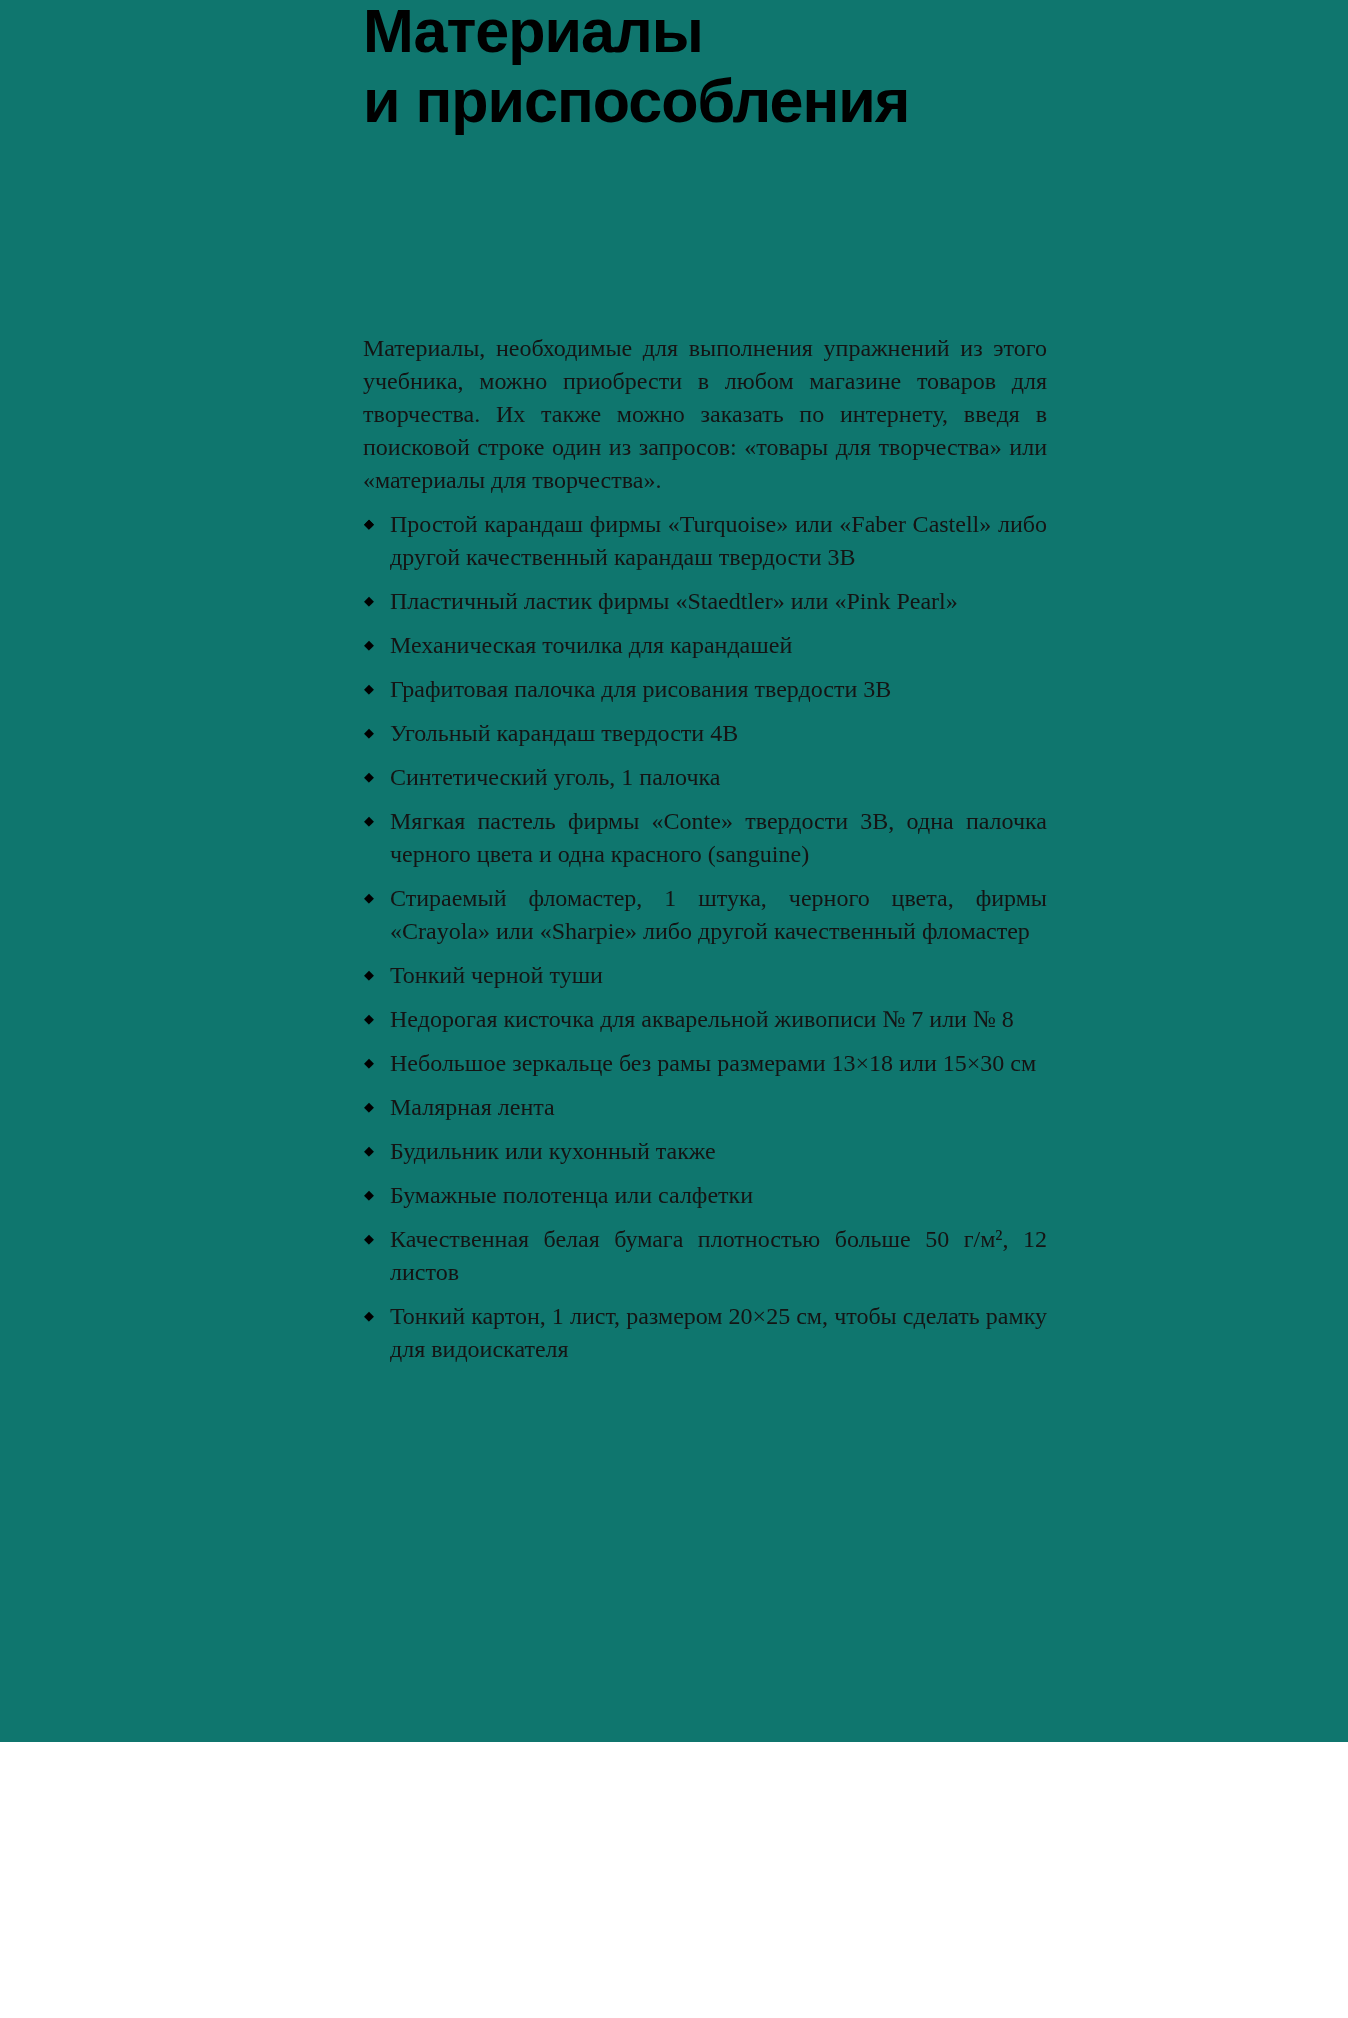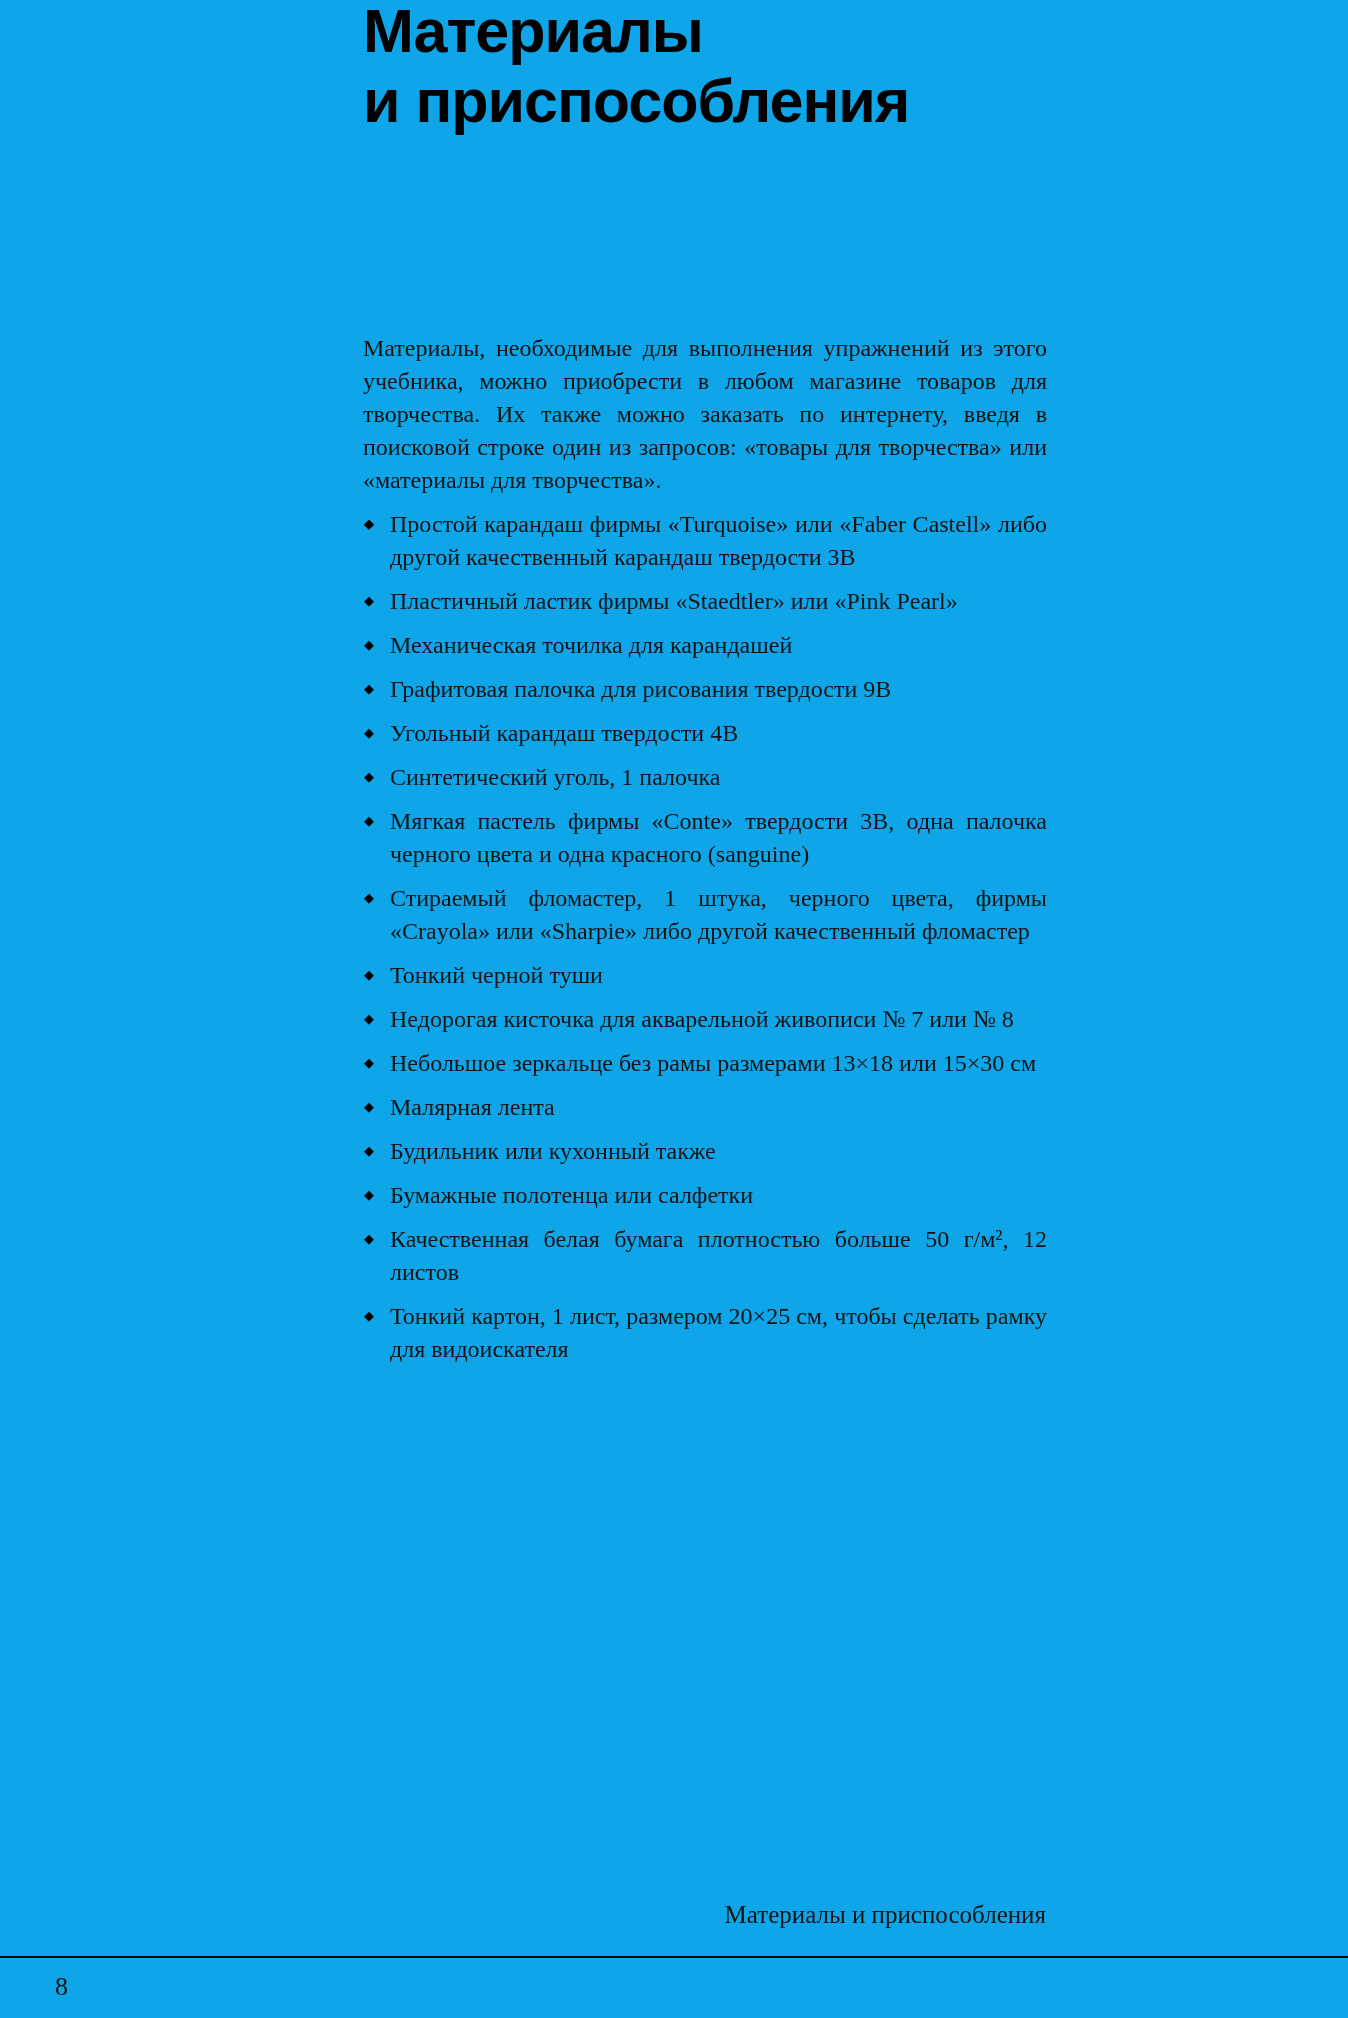--- a/index.html
+++ b/index.html
@@ -3,22 +3,22 @@
 <meta charset="utf-8">
 <style>
   html, body {
     margin: 0;
     padding: 0;
     background: #ffffff;
   }
   .page {
     position: relative;
     width: 1348px;
-    height: 2018px;
-    background: #0ea5e9;
+    height: 1742px;
+    background: #0f766e;
     color: #111111;
     overflow: hidden;
   }
   .title {
     position: absolute;
     top: -4px;
     left: 363px;
     width: 700px;
     margin: 0;
     font-family: "Liberation Sans", "DejaVu Sans", sans-serif;
@@ -96,21 +96,21 @@
 
   <h1 class="title"><span>Материалы</span><br><span>и приспособления</span></h1>
 
   <div class="content">
     <p class="intro">Материалы, необходимые для выполнения упражнений из этого учебника, можно приобрести в любом магазине товаров для творчества. Их также можно заказать по интернету, введя в поисковой строке один из запросов: «товары для творчества» или «материалы для творчества».</p>
     <ul class="materials">
         <li><span class="bullet">◆</span></li>
         <li><span class="bullet">◆</span><span>Простой карандаш фирмы «Turquoise» или «Faber Castell» либо другой качественный карандаш твердости 3B</span></li>
         <li><span class="bullet">◆</span><span>Пластичный ластик фирмы «Staedtler» или «Pink Pearl»</span></li>
         <li><span class="bullet">◆</span><span>Механическая точилка для карандашей</span></li>
-        <li><span class="bullet">◆</span><span>Графитовая палочка для рисования твердости 9B</span></li>
+        <li><span class="bullet">◆</span><span>Графитовая палочка для рисования твердости 3B</span></li>
         <li><span class="bullet">◆</span><span>Угольный карандаш твердости 4B</span></li>
         <li><span class="bullet">◆</span><span>Синтетический уголь, 1 палочка</span></li>
         <li><span class="bullet">◆</span><span>Мягкая пастель фирмы «Conte» твердости 3B, одна палочка черного цвета и одна красного (sanguine)</span></li>
         <li><span class="bullet">◆</span><span>Стираемый фломастер, 1 штука, черного цвета, фирмы «Crayola» или «Sharpie» либо другой качественный фломастер</span></li>
         <li><span class="bullet">◆</span><span>Тонкий черной туши</span></li>
         <li><span class="bullet">◆</span><span>Недорогая кисточка для акварельной живописи № 7 или № 8</span></li>
         <li><span class="bullet">◆</span><span>Небольшое зеркальце без рамы размерами 13×18 или 15×30 см</span></li>
         <li><span class="bullet">◆</span><span>Малярная лента</span></li>
         <li><span class="bullet">◆</span><span>Будильник или кухонный также</span></li>
         <li><span class="bullet">◆</span><span>Бумажные полотенца или салфетки</span></li>

